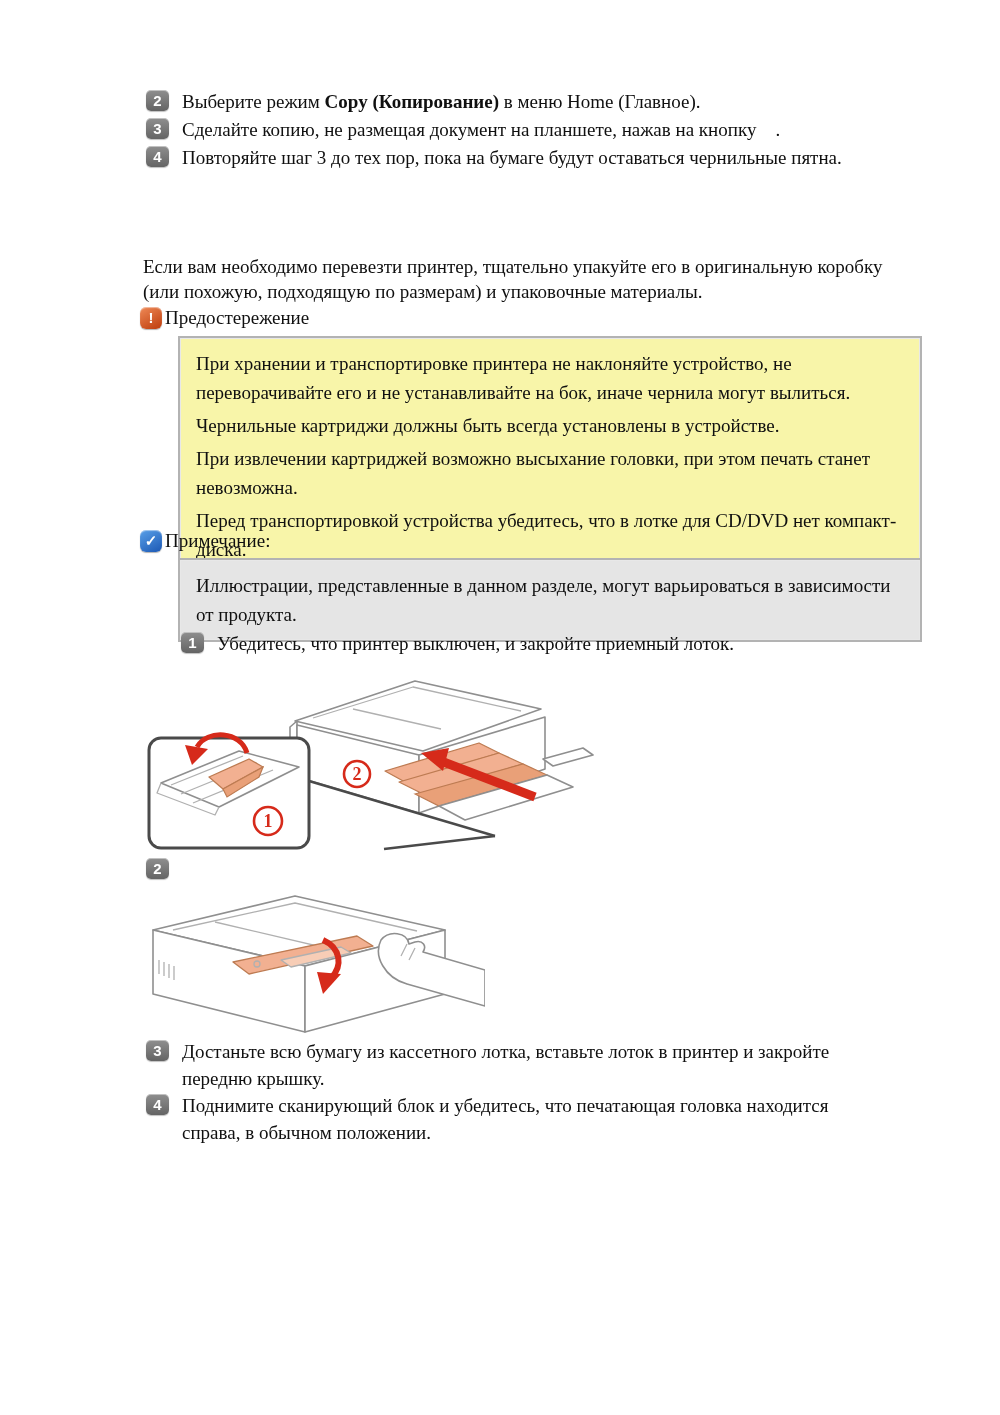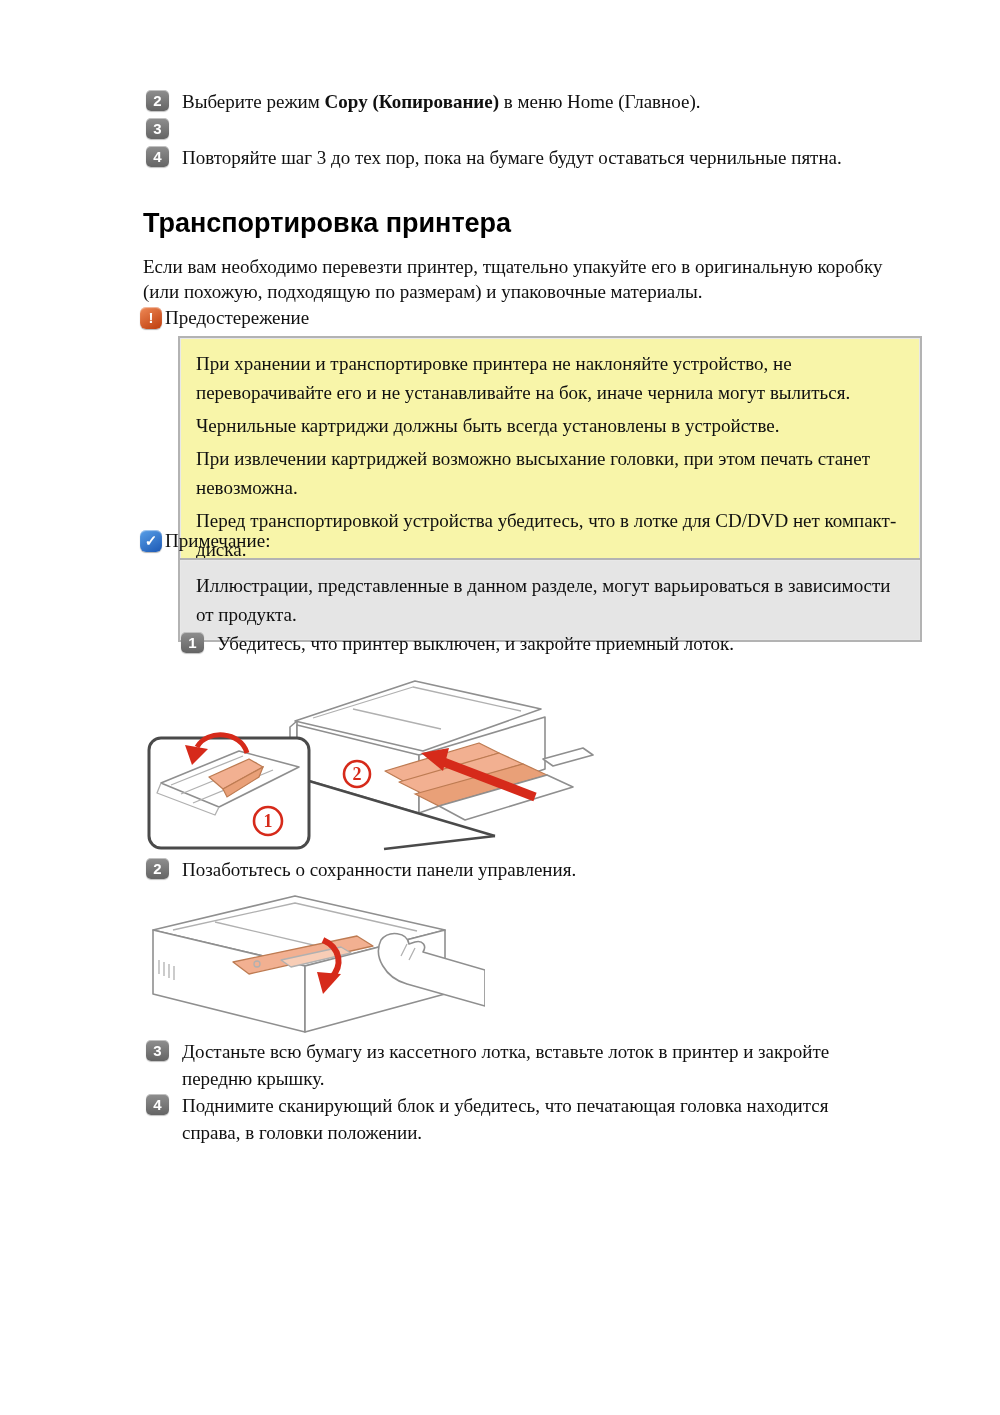--- a/index.html
+++ b/index.html
@@ -51,27 +51,27 @@
 <body>
 
 <div class="page">
 
   <div class="step-row" style="left:146px;top:88px;width:810px;">
     <span class="badge">2</span>
     <span class="step-text"><span>Выберите режим </span><b>Copy (Копирование)</b><span> в меню Home (Главное).</span></span>
   </div>
   <div class="step-row" style="left:146px;top:116px;width:810px;">
     <span class="badge">3</span>
+    <span class="step-text">Сделайте копию, не размещая документ на планшете, нажав на кнопку&nbsp;&nbsp;&nbsp;&nbsp;.</span>
   </div>
   <div class="step-row" style="left:146px;top:144px;width:810px;">
     <span class="badge">4</span>
     <span class="step-text">Повторяйте шаг 3 до тех пор, пока на бумаге будут оставаться чернильные пятна.</span>
   </div>
 
-  <h1 class="h1">Транспортировка принтера</h1>
   <div class="intro">Если вам необходимо перевезти принтер, тщательно упакуйте его в оригинальную коробку (или похожую, подходящую по размерам) и упаковочные материалы.</div>
 
   <div class="label-row" style="left:140px;top:306px;">
     <span class="mini-icon caution-icon">!</span>
     <span>Предостережение</span>
   </div>
   <div class="box caution-box">
     <p>При хранении и транспортировке принтера не наклоняйте устройство, не переворачивайте его и не устанавливайте на бок, иначе чернила могут вылиться.</p>
     <p>Чернильные картриджи должны быть всегда установлены в устройстве.</p>
     <p>При извлечении картриджей возможно высыхание головки, при этом печать станет невозможна.</p>
@@ -131,21 +131,20 @@
       <path class="red-stroke" style="stroke-width:5" d="M102,90 C96,68 62,66 52,84"></path>
       <polygon class="red-fill" points="40,82 63,86 47,102"></polygon>
 
       <circle class="num-circle" cx="123" cy="158" r="14"></circle>
       <text class="num" x="123" y="164">1</text>
     </svg>
   </div>
 
   <div class="step-row" style="left:146px;top:856px;width:780px;">
     <span class="badge">2</span>
-    <span class="step-text">Позаботьтесь о сохранности панели управления.</span>
   </div>
 
   <div class="figure" style="left:145px;top:886px;width:340px;height:150px;">
     <svg width="340" height="150" viewBox="0 0 340 150">
       <polygon class="outline" points="8,44 150,10 300,44 160,80"></polygon>
       <polyline class="faint" points="28,44 150,17 272,45"></polyline>
       <polyline class="faint" points="70,36 198,66"></polyline>
       <polygon class="outline" points="8,44 160,80 160,146 8,108"></polygon>
       <polygon class="outline" points="160,80 300,44 300,108 160,146"></polygon>
       <line class="faint" x1="14" y1="74" x2="14" y2="88"></line>
@@ -165,16 +164,16 @@
       <path class="faint" d="M270,62 L264,74"></path>
     </svg>
   </div>
 
   <div class="step-row" style="left:146px;top:1038px;width:745px;">
     <span class="badge">3</span>
     <span class="step-text" style="width:705px;font-family:Liberation Serif, serif;">Достаньте всю бумагу из кассетного лотка, вставьте лоток в принтер и закройте передню крышку.</span>
   </div>
   <div class="step-row" style="left:146px;top:1092px;width:745px;">
     <span class="badge">4</span>
-    <span class="step-text" style="width:705px;">Поднимите сканирующий блок и убедитесь, что печатающая головка находится справа, в головки положении.</span>
+    <span class="step-text" style="width:705px;">Поднимите сканирующий блок и убедитесь, что печатающая головка находится справа, в обычном положении.</span>
   </div>
 
 </div>
 
 </body></html>

